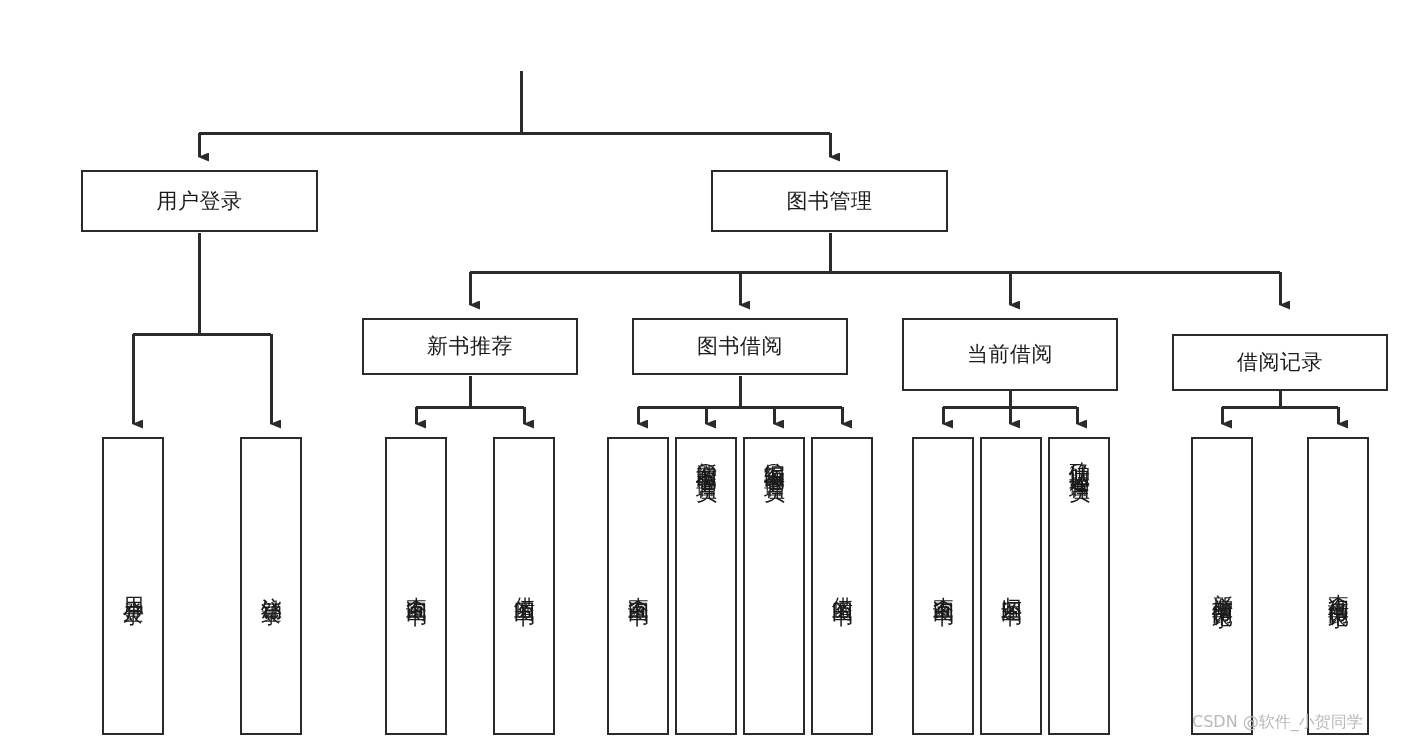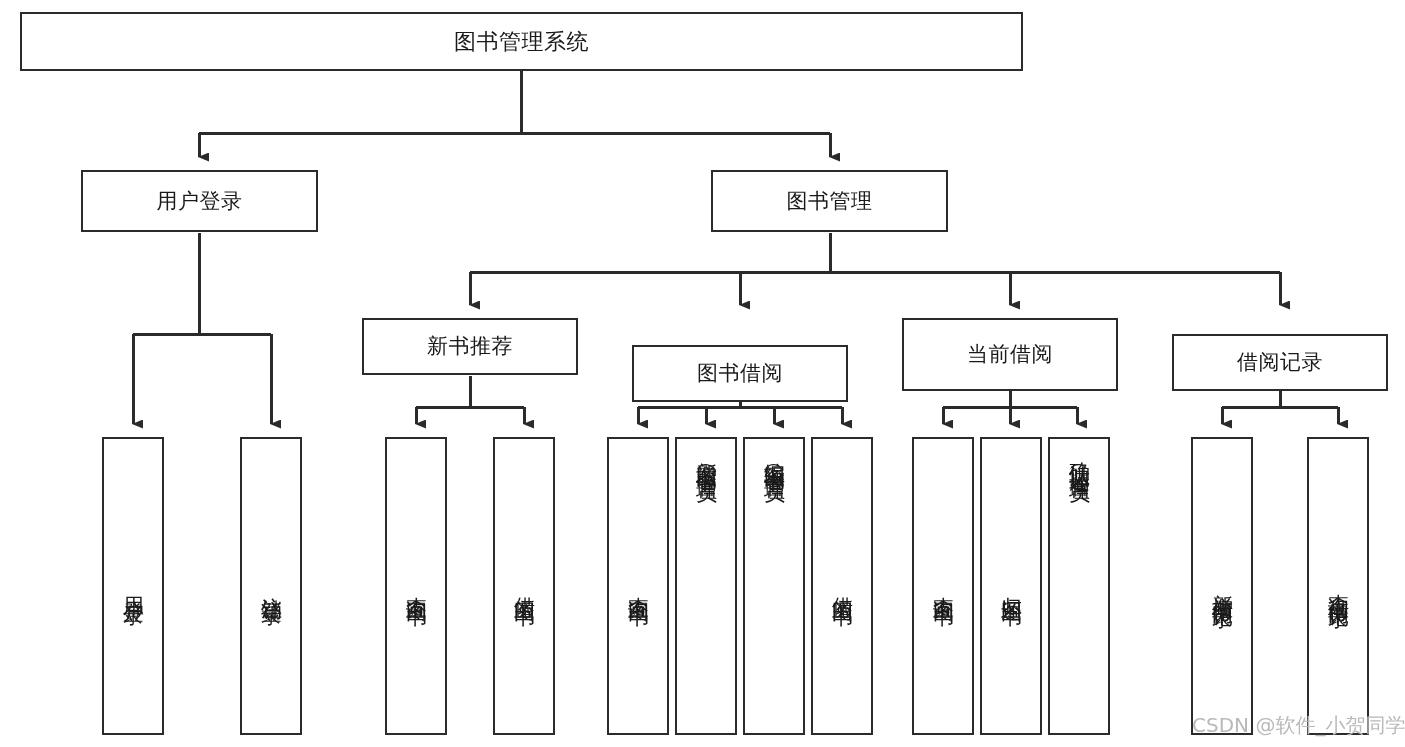--- a/index.html
+++ b/index.html
@@ -64,21 +64,21 @@
     white-space: nowrap;
   }
   .node.vert.center .node-label {
     margin-top: auto;
     margin-bottom: auto;
   }
   #watermark {
     position: absolute;
     left: 1192px;
     top: 712px;
-    font-size: 20px;
+    font-size: 16px;
     color: #b9b9b9;
     white-space: nowrap;
     user-select: none;
     pointer-events: none;
     font-family: "DejaVu Sans", "Liberation Sans", sans-serif;
   }
 </style>
 </head>
 <body>
 
@@ -129,37 +129,34 @@
       <path d="M 1010,407 L 1010,424" marker-end="url(#arrowhead)"></path>
       <path d="M 1077,407 L 1077,424" marker-end="url(#arrowhead)"></path>
 
       <path d="M 1280,376 L 1280,407"></path>
       <path d="M 1222,407 L 1338,407"></path>
       <path d="M 1222,407 L 1222,424" marker-end="url(#arrowhead)"></path>
       <path d="M 1338,407 L 1338,424" marker-end="url(#arrowhead)"></path>
     </g>
   </svg>
 
-  <div class="node horiz root" style="left:20px; top:12px; width:1003px; height:59px;">
-    <span class="node-label">图书管理系统</span>
-  </div>
 
   <div class="node horiz" style="left:81px; top:170px; width:237px; height:62px;">
     <span class="node-label">用户登录</span>
   </div>
 
   <div class="node horiz" style="left:362px; top:318px; width:216px; height:57px;">
     <span class="node-label">新书推荐</span>
   </div>
 
   <div class="node horiz" style="left:711px; top:170px; width:237px; height:62px;">
     <span class="node-label">图书管理</span>
   </div>
 
-  <div class="node horiz" style="left:632px; top:318px; width:216px; height:57px;margin-top:27px;">
+  <div class="node horiz" style="left:632px; top:318px; width:216px; height:57px;">
     <span class="node-label">图书借阅</span>
   </div>
 
   <div class="node horiz" style="left:902px; top:318px; width:216px; height:73px;">
     <span class="node-label">当前借阅</span>
   </div>
 
   <div class="node horiz" style="left:1172px; top:334px; width:216px; height:57px;">
     <span class="node-label">借阅记录</span>
   </div>

